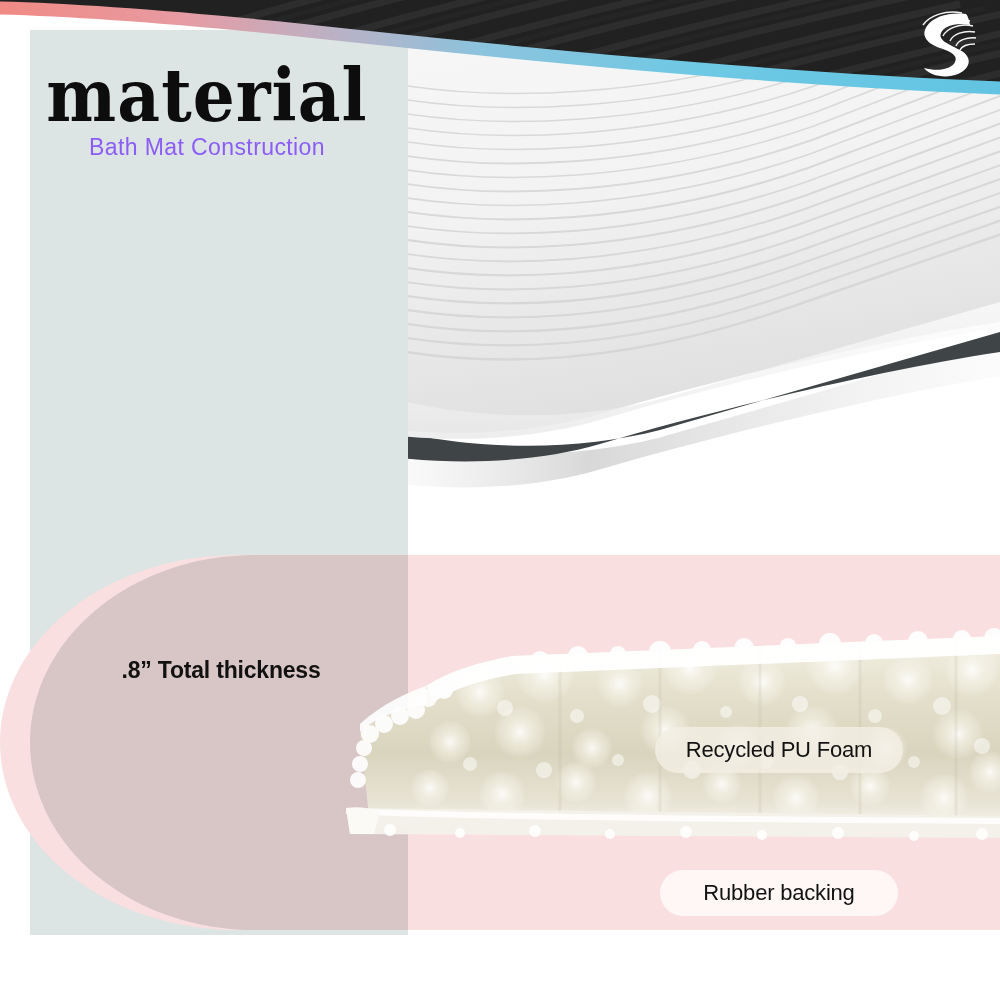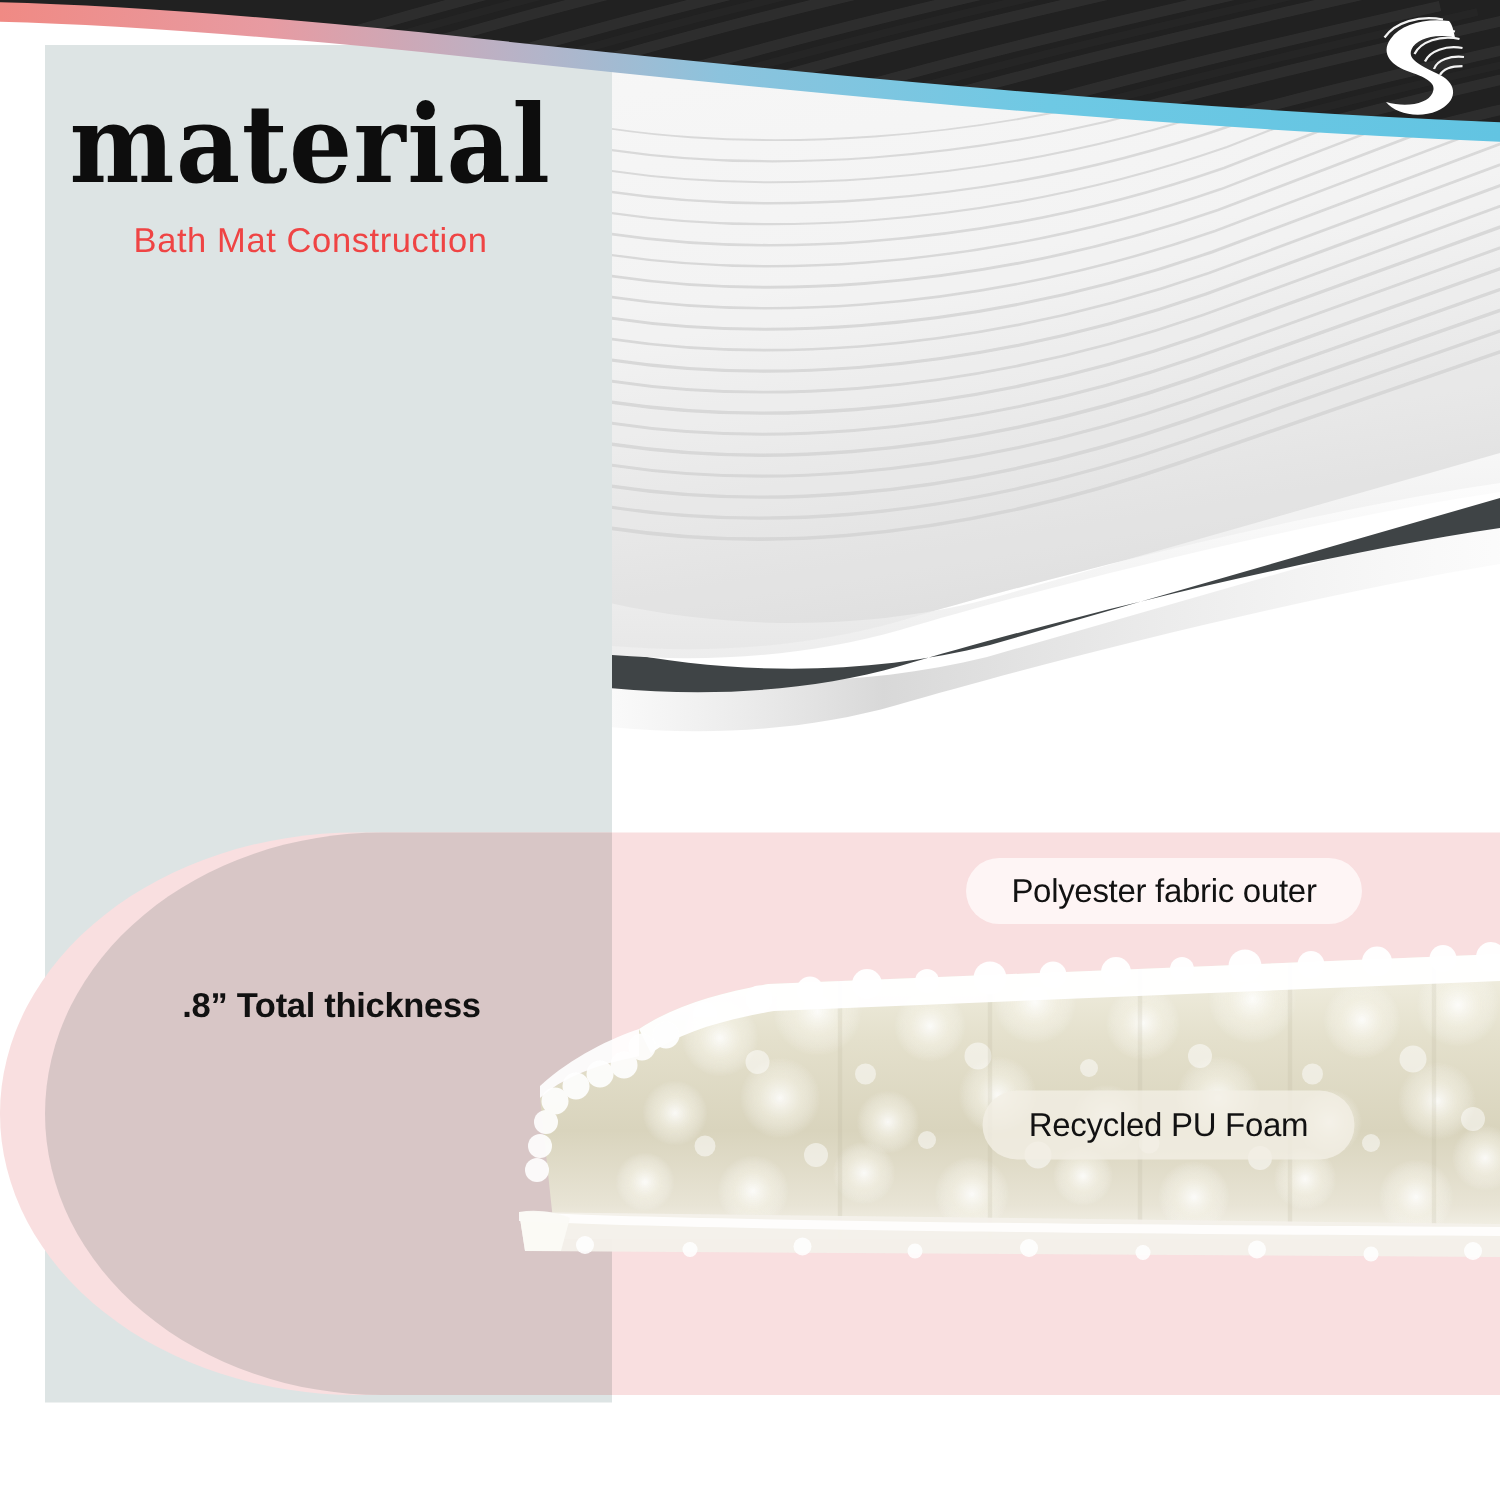--- a/index.html
+++ b/index.html
@@ -52,26 +52,26 @@
     font-family:"DejaVu Serif", serif;
     font-weight:700;
     font-size:72px;
     line-height:0.95;
     letter-spacing:1px;
     color:#0d0d0d;
     font-stretch:condensed;
     transform:scaleX(1.02);
   }
   .subtitle {
-    margin-top:17px;
+    margin-top:4px;
     font-family:"Liberation Sans", sans-serif;
     font-size:23px;
     font-weight:400;
     letter-spacing:0.4px;
-    color:#ef4444;
+    color:#8b5cf6;
   }
 
   
   .body-copy {
     position:absolute; left:40px; top:232px; width:358px; z-index:9;
     text-align:center;
     font-family:"Liberation Sans", sans-serif;
     font-size:25.5px;
     line-height:1.32;
     color:#121212;
@@ -390,16 +390,16 @@
   <div class="head-wrap">
     <div class="title-material">material</div>
     <div class="subtitle">Bath Mat Construction</div>
   </div>
 
 
   <div class="spec">
     <div class="spec-total">.8” Total thickness</div>
   </div>
 
-  <div class="pill pill-outer">Polyester fabric outer</div>
   <div class="pill pill-foam">Recycled PU Foam</div>
+  <div class="pill pill-rubber">Rubber backing</div>
 
 </div>
 
 </body></html>

